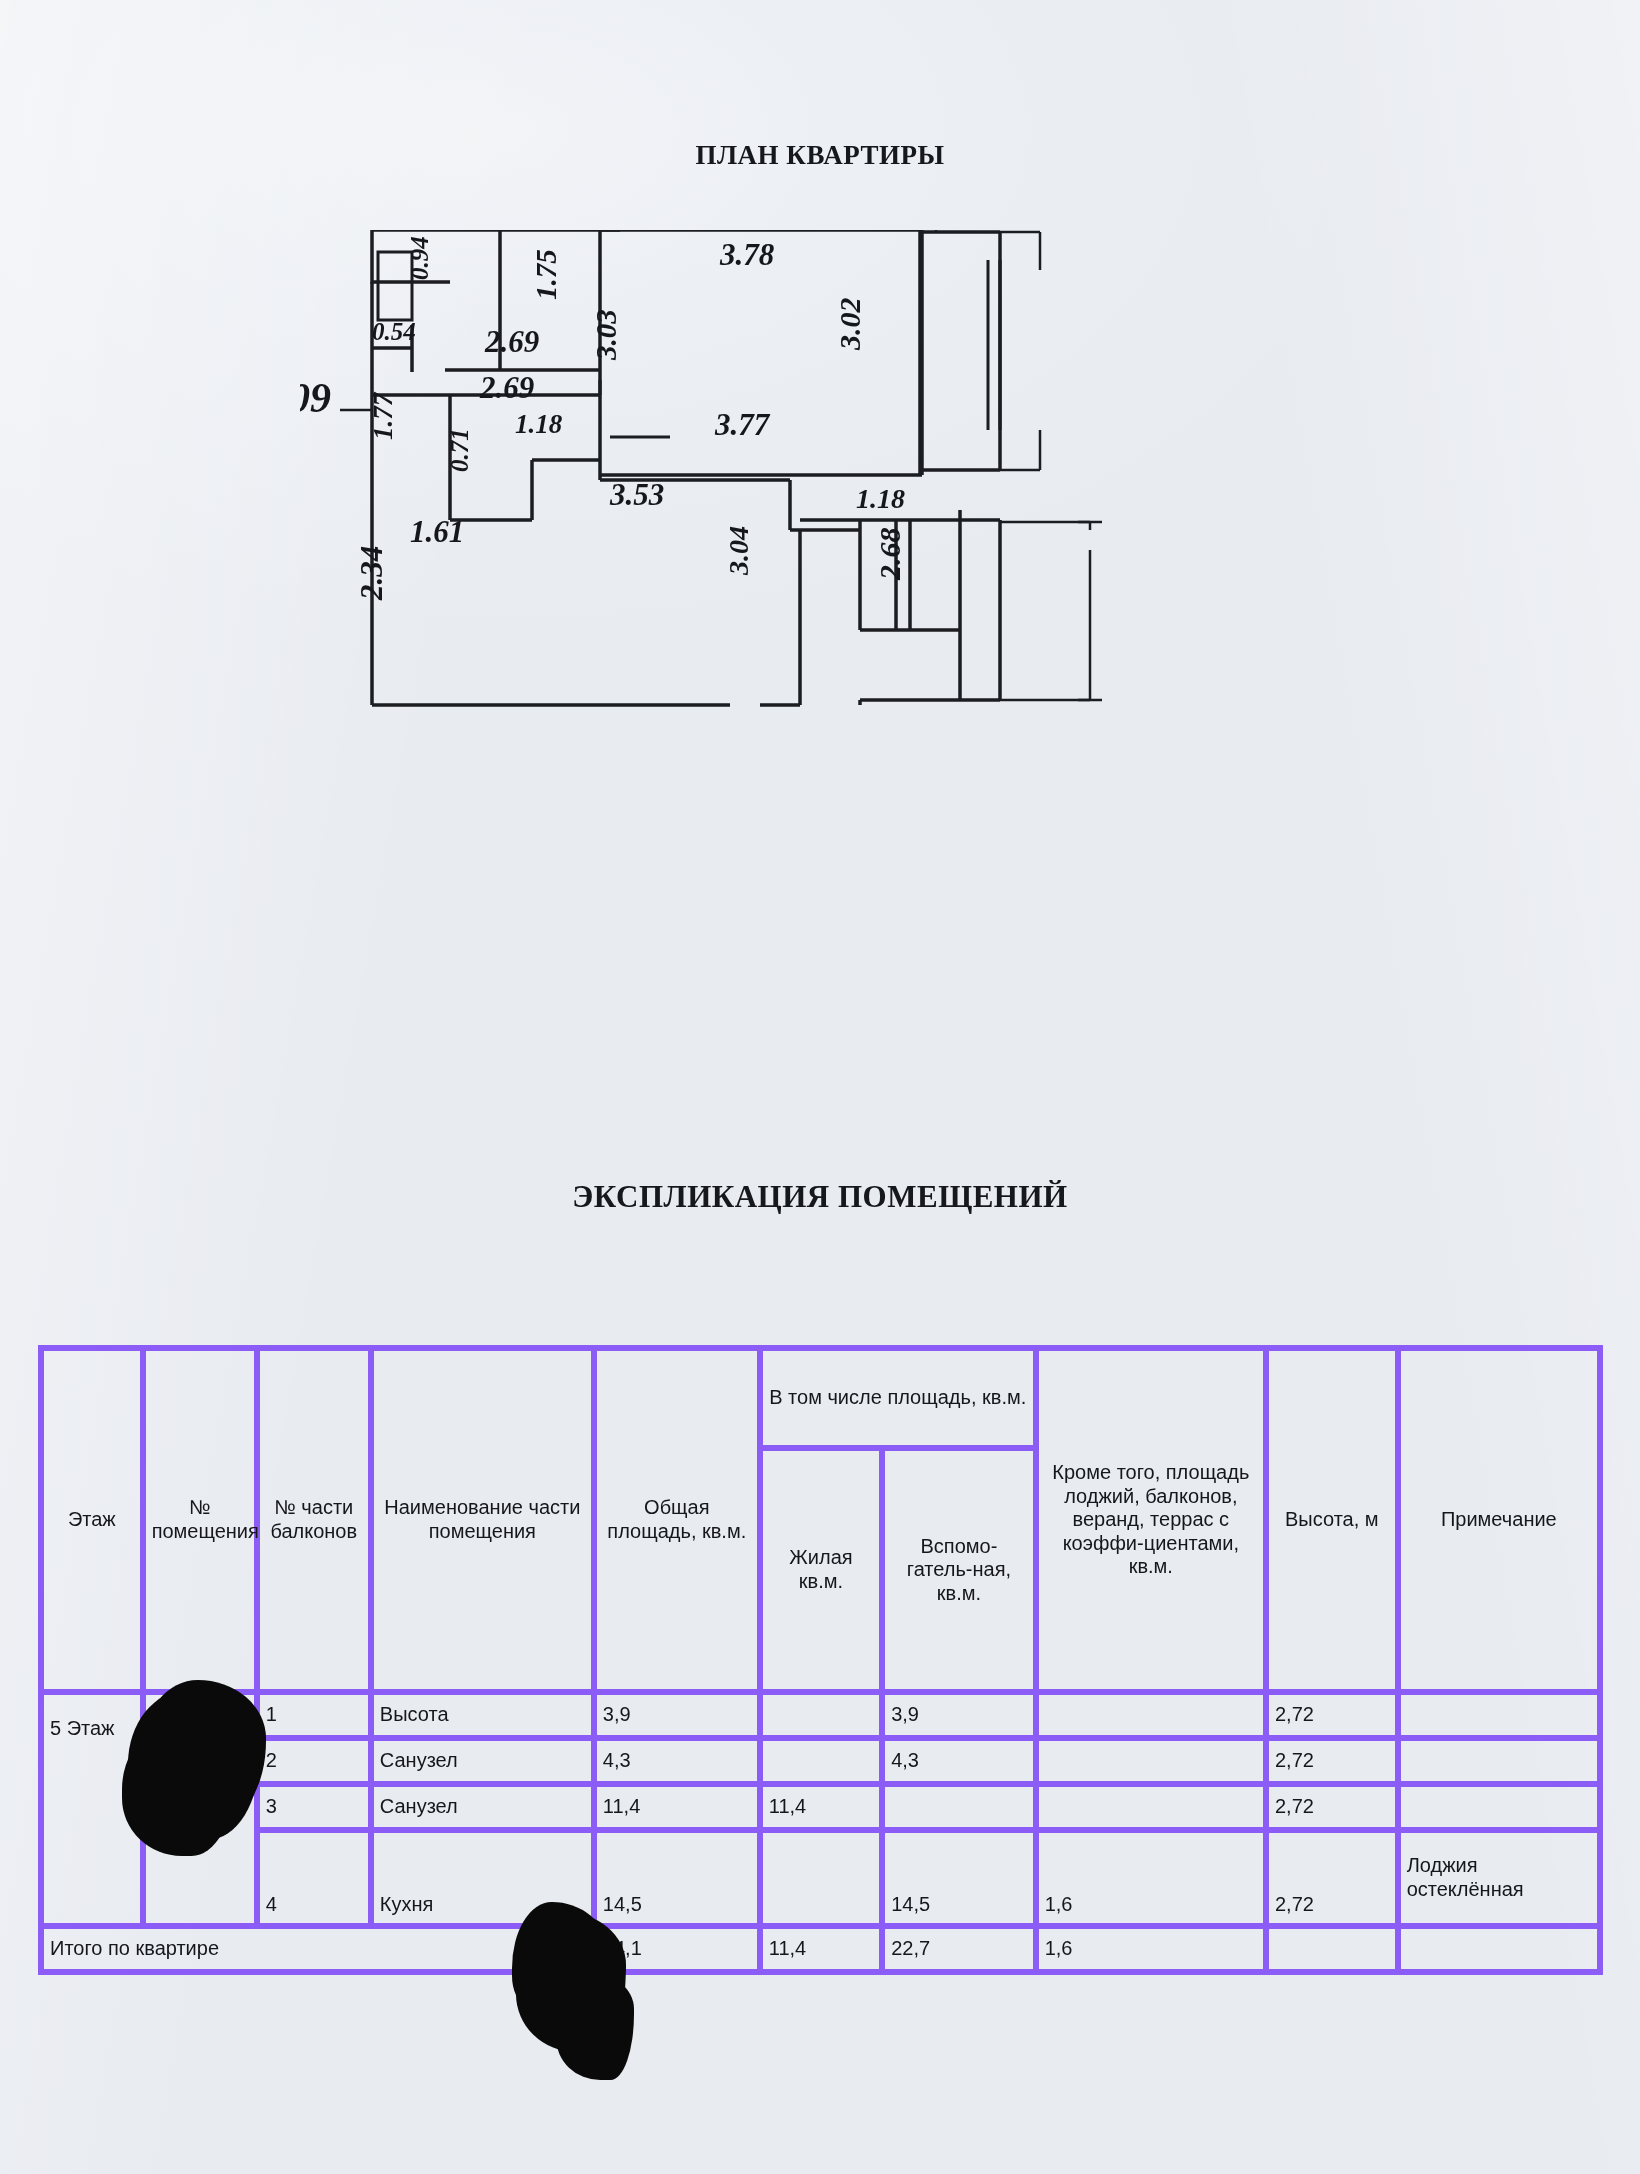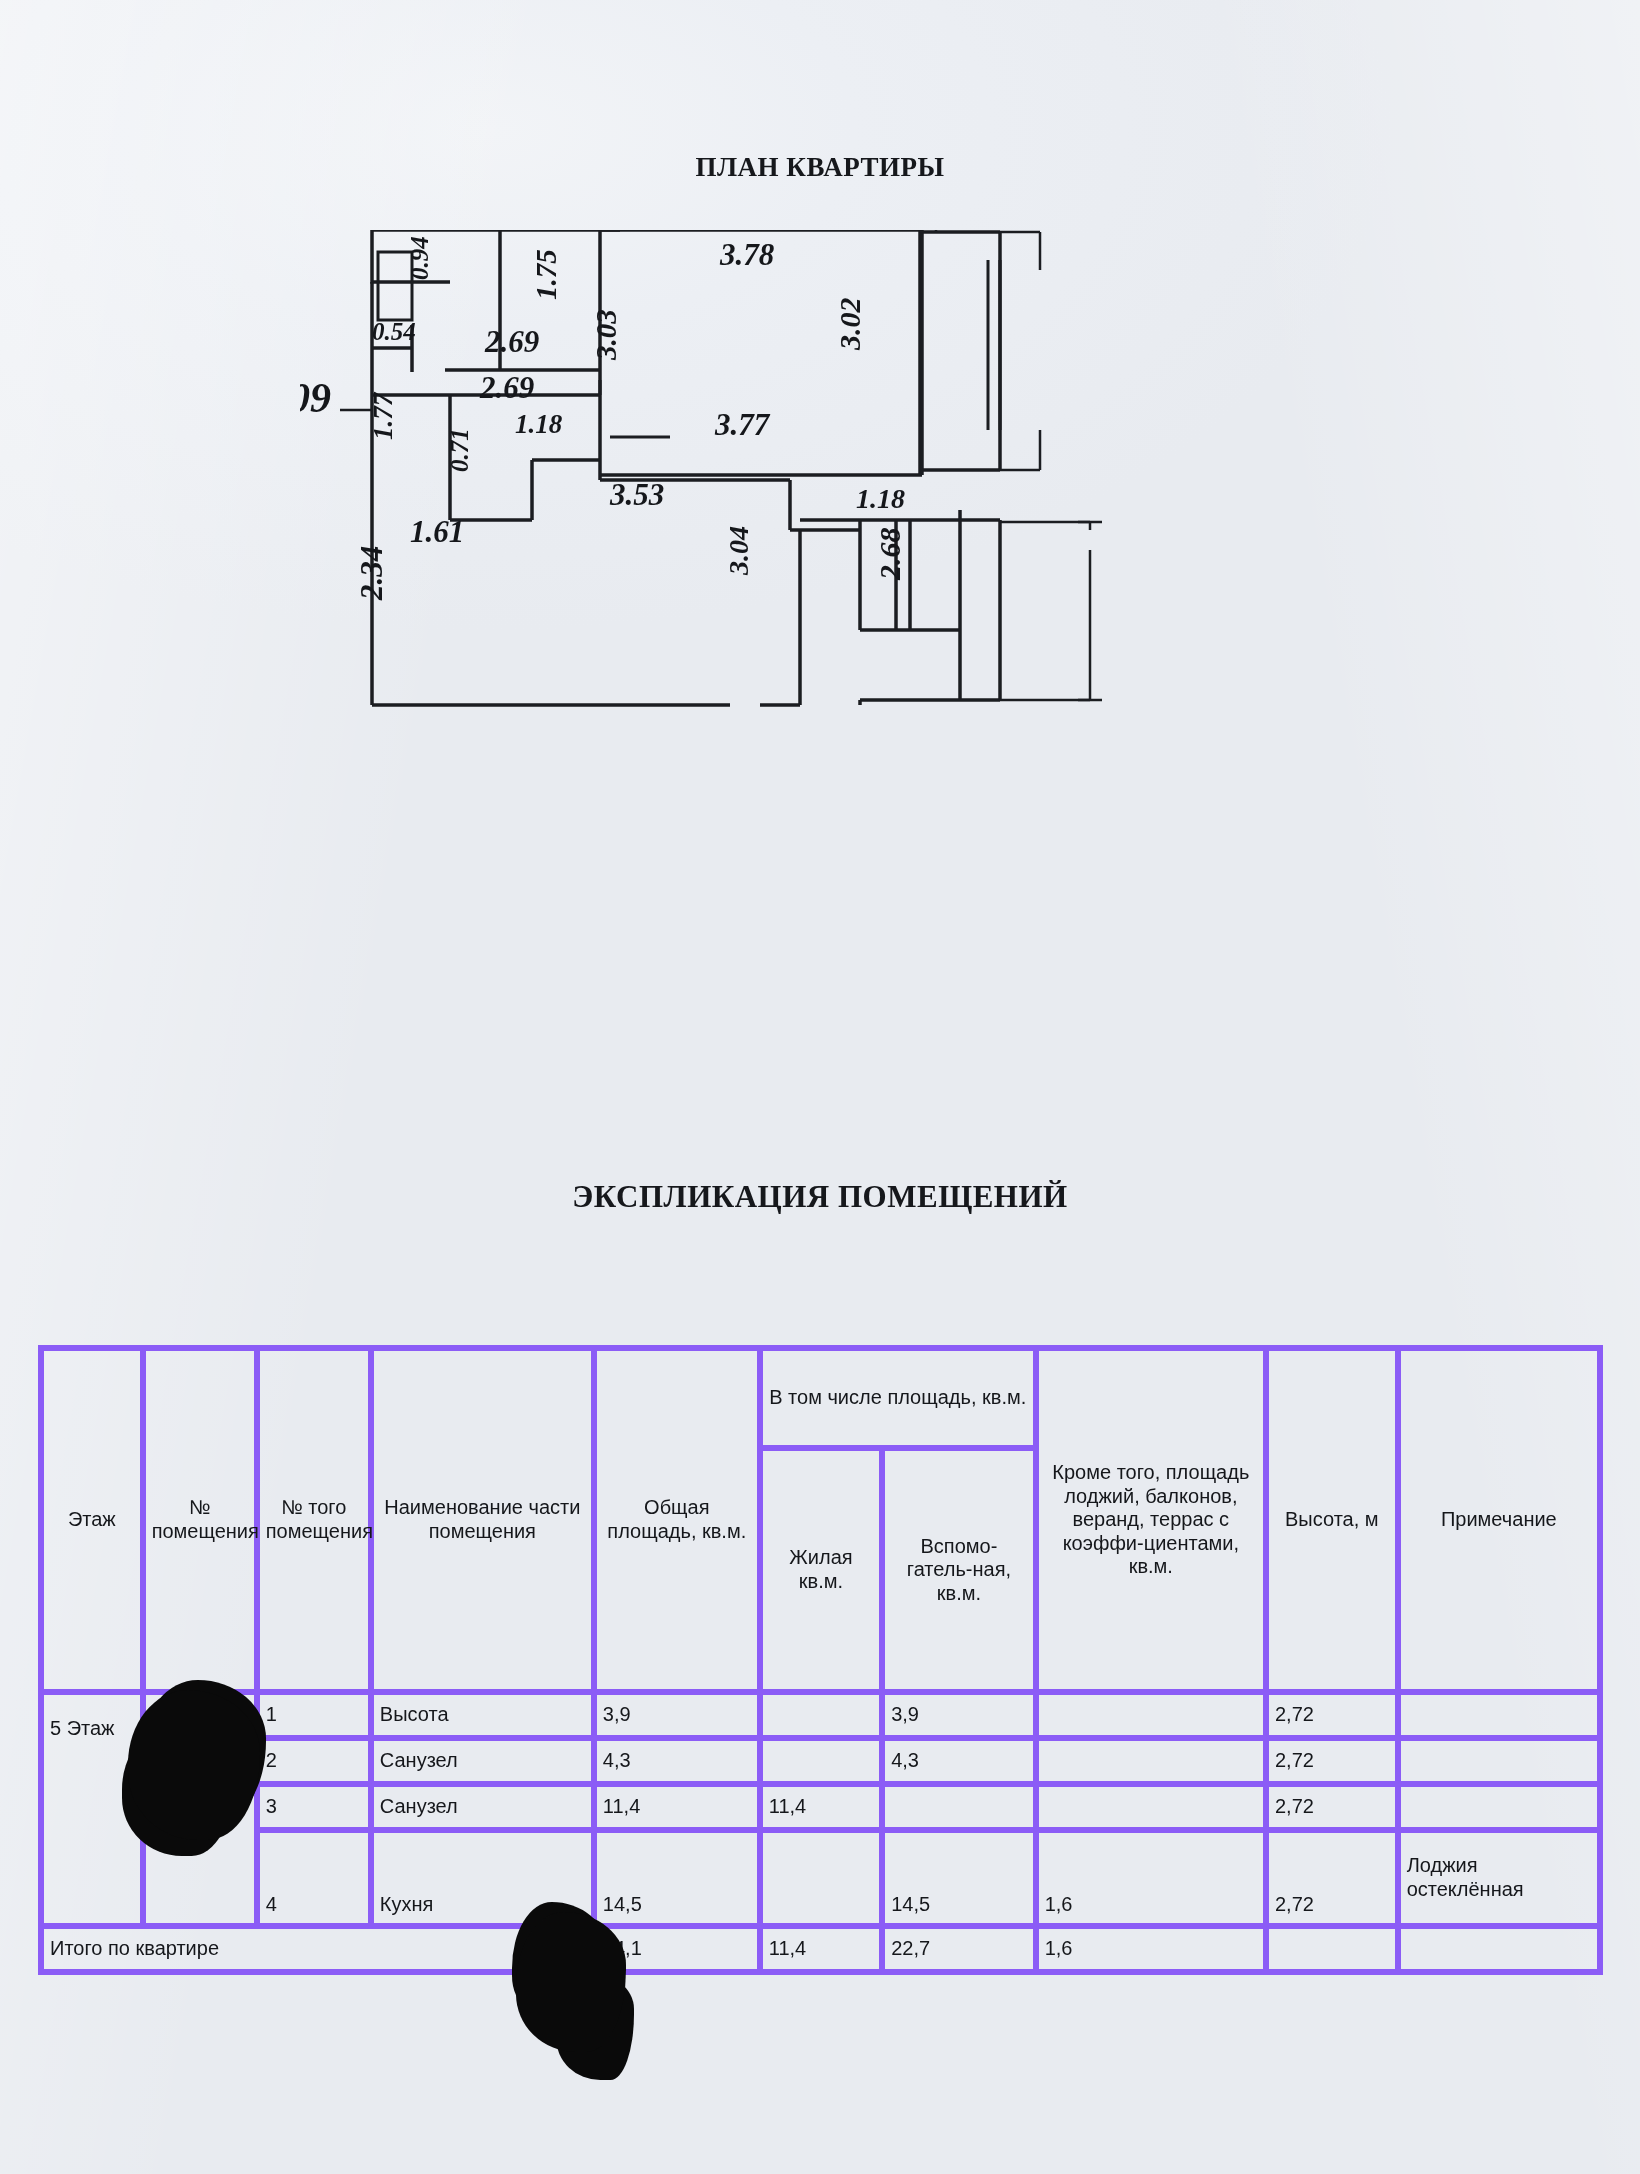--- a/index.html
+++ b/index.html
@@ -36,21 +36,21 @@
 
   .title {
     position: absolute;
     width: 100%;
     text-align: center;
     font-family: "Liberation Serif", serif;
     font-weight: bold;
     color: #16181c;
     letter-spacing: 0.5px;
   }
-  #plan-title { top: 152px; font-size: 27px; }
+  #plan-title { top: 140px; font-size: 27px; }
   #expl-title { top: 1179px; font-size: 31px; }
 
   
   #floorplan {
     position: absolute;
     left: 300px;
     top: 230px;
     width: 1060px;
     height: 720px;
   }
@@ -246,21 +246,21 @@
       <col class="c-zhilaya">
       <col class="c-vspom">
       <col class="c-krome">
     <col class="c-vysota">
       <col class="c-prim">
   </colgroup>
   <thead>
     <tr>
       <td rowspan="2">Этаж</td>
       <td rowspan="2">№ помещения</td>
-      <td rowspan="2">№ того помещения</td>
+      <td rowspan="2">№ части балконов</td>
       <td rowspan="2">Наименование части помещения</td>
       <td rowspan="2">Общая площадь, кв.м.</td>
       <td colspan="2" class="hdr-sub" style="height:86px">В том числе площадь, кв.м.</td>
       <td rowspan="2">Кроме того, площадь лоджий, балконов, веранд, террас с коэффи-циентами, кв.м.</td>
       <td rowspan="2">Высота, м</td>
       <td rowspan="2">Примечание</td>
     </tr>
     <tr>
       <td class="hdr-sub">Жилая кв.м.</td>
       <td class="hdr-sub">Вспомо-гатель-ная, кв.м.</td>

